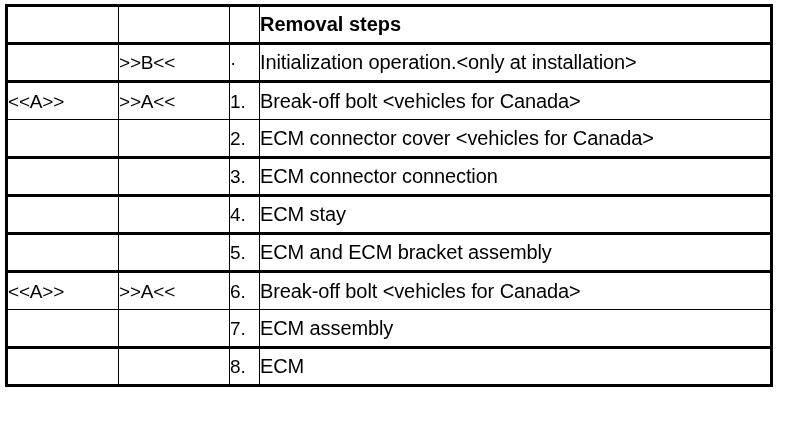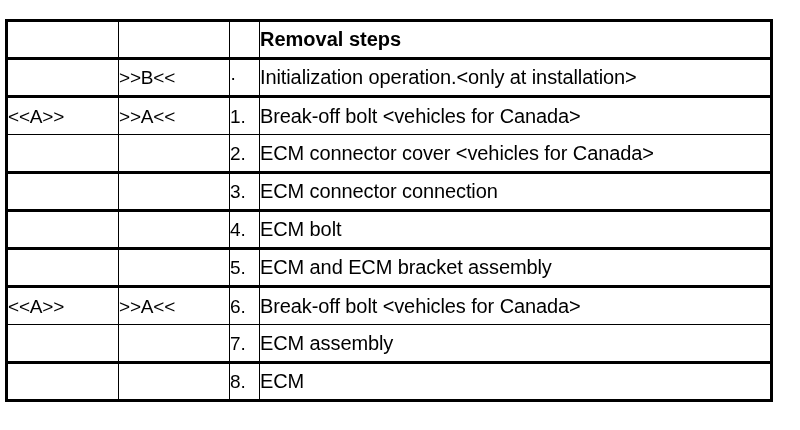--- a/index.html
+++ b/index.html
@@ -43,21 +43,20 @@
     padding: 0;
     vertical-align: middle;
     background: #ffffff;
     height: 38px;
     box-sizing: border-box;
   }
 
   
   table.steps-table {
     border: 3px solid #000000;
-    margin-top: 15px;
   }
 
   
   tr.sep-thick > td {
     border-top-width: 3px;
   }
   tr.sep-thick-below > td {
     border-bottom-width: 3px;
   }
 
@@ -142,21 +141,21 @@
         <td class="cell-mark"></td>
         <td class="cell-mark"></td>
         <td class="cell-num">3.</td>
         <td class="cell-step">ECM connector connection</td>
       </tr>
 
       <tr class="sep-thick">
         <td class="cell-mark"></td>
         <td class="cell-mark"></td>
         <td class="cell-num">4.</td>
-        <td class="cell-step">ECM bolt</td>
+        <td class="cell-step">ECM stay</td>
       </tr>
 
       <tr class="sep-thick">
         <td class="cell-mark"></td>
         <td class="cell-mark"></td>
         <td class="cell-num">5.</td>
         <td class="cell-step">ECM and ECM bracket assembly</td>
       </tr>
 
       <tr class="sep-thick">

